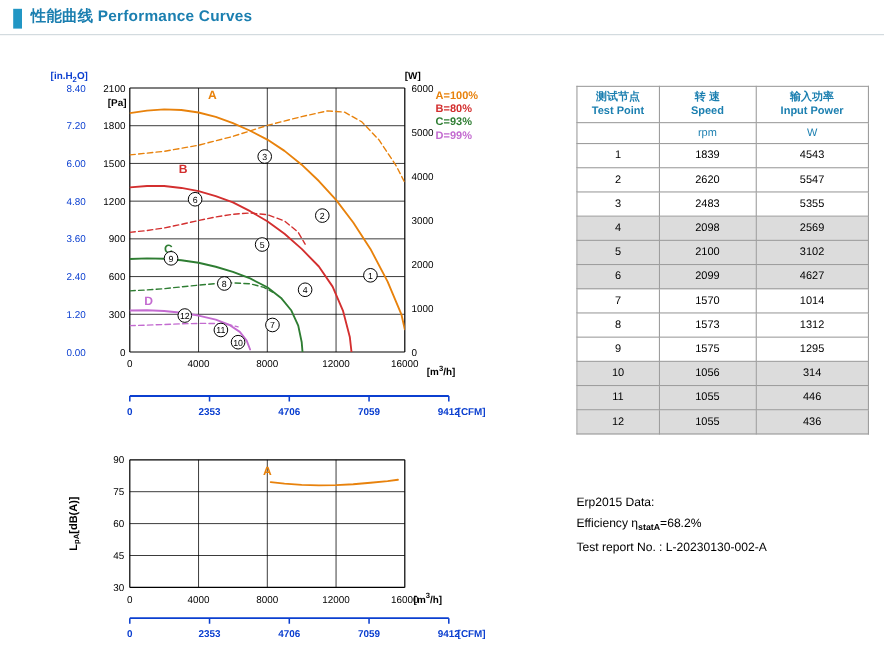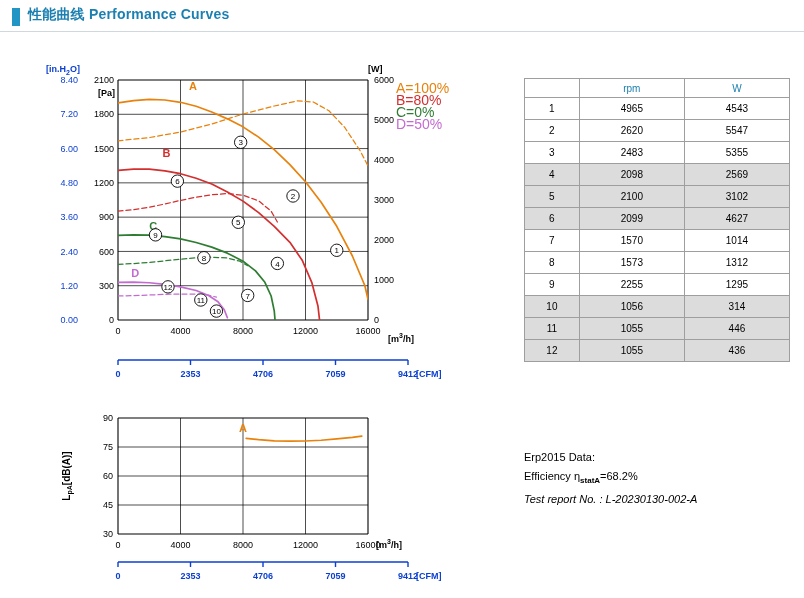--- a/index.html
+++ b/index.html
@@ -63,23 +63,23 @@
     white-space: nowrap;
   }
   .axis-label.black {
     color: #000000;
   }
 
   .legend-box {
     position: absolute;
     left: 396px; top: 26px;
     width: 56px;
-    font-size: 14px;
+    font-size: 10px;
     line-height: 12px;
-    font-weight: normal;
+    font-weight: bold;
   }
   .legend-box div { white-space: nowrap; }
   .lg-a { color: #E8820C; }
   .lg-b { color: #D32F2F; }
   .lg-c { color: #2E7D32; }
   .lg-d { color: #C36BD0; }
 
   
   .cfm-axis {
     position: absolute;
@@ -136,21 +136,21 @@
 
   
   .notes {
     position: absolute;
     left: 524px; top: 448px;
     width: 276px;
     font-size: 11px;
     color: #000000;
     line-height: 19px;
   }
-  .notes .ital { font-style: italic; }
+  .notes .ital { }
   .sub { font-size: 8px; vertical-align: sub; font-weight: bold; }
 </style>
 </head>
 <body>
 
 <div class="page">
 
   <div class="header">
     <div class="header-accent"></div>
     <div class="header-title">性能曲线  Performance Curves</div>
@@ -160,22 +160,22 @@
   <div class="chart-block">
 
     <div class="axis-label" style="left:46px; top:8px;">[in.H<sub style="font-size:7px">2</sub>O]</div>
     <div class="axis-label black" style="left:98px; top:8px;margin-top:24px;">[Pa]</div>
     <div class="axis-label black" style="left:368px; top:8px;">[W]</div>
     <div class="axis-label black" style="left:388px; top:276px;">[m<sup style="font-size:7px">3</sup>/h]</div>
 
     <div class="legend-box">
       <div class="lg-a">A=100%</div>
       <div class="lg-b">B=80%</div>
-      <div class="lg-c">C=0%</div>
-      <div class="lg-d">D=50%</div>
+      <div class="lg-c">C=93%</div>
+      <div class="lg-d">D=99%</div>
     </div>
 
     <svg id="perf-svg" width="500" height="300" style="position:absolute; left:0; top:0;">
         <line x1="118" y1="24" x2="118" y2="264" stroke="#000" stroke-width="1.1"></line>
         <line x1="180.5" y1="24" x2="180.5" y2="264" stroke="#000" stroke-width="0.7"></line>
         <line x1="243" y1="24" x2="243" y2="264" stroke="#000" stroke-width="0.7"></line>
         <line x1="305.5" y1="24" x2="305.5" y2="264" stroke="#000" stroke-width="0.7"></line>
         <line x1="368" y1="24" x2="368" y2="264" stroke="#000" stroke-width="1.1"></line>
         <line x1="118" y1="264" x2="368" y2="264" stroke="#000" stroke-width="1.1"></line>
         <line x1="118" y1="229.71428571428572" x2="368" y2="229.71428571428572" stroke="#000" stroke-width="0.7"></line>
@@ -321,29 +321,43 @@
         <line x1="408" y1="8" x2="408" y2="13" stroke="#0b3fd0" stroke-width="1.4"></line>
         <text x="408" y="25" font-size="9" fill="#0b3fd0" font-weight="bold" text-anchor="middle" font-family="&quot;Liberation Sans&quot;, sans-serif">9412</text>
         <text x="416" y="25" font-size="9" fill="#0b3fd0" font-weight="bold" text-anchor="start" font-family="&quot;Liberation Sans&quot;, sans-serif">[CFM]</text>
       </svg>
   </div>
 
   <div class="table-wrap">
     <table class="pt">
       <thead>
         <tr>
+          <th style="width:74px;">
+            <span>测试节点</span><br>
+            <span>Test Point</span>
+          </th>
+          <th style="width:88px;">
+            <span>转 速</span><br>
+            <span>Speed</span>
+          </th>
+          <th style="width:104px;">
+            <span>输入功率</span><br>
+            <span>Input Power</span>
+          </th>
+        </tr>
+        <tr>
           <th class="unit"></th>
           <th class="unit">rpm</th>
           <th class="unit">W</th>
         </tr>
       </thead>
       <tbody id="table-body">
           <tr>
             <td>1</td>
-            <td>4965</td>
+            <td>1839</td>
             <td>4543</td>
           </tr>
           <tr>
             <td>2</td>
             <td>2620</td>
             <td>5547</td>
           </tr>
           <tr>
             <td>3</td>
             <td>2483</td>
@@ -369,21 +383,21 @@
             <td>1570</td>
             <td>1014</td>
           </tr>
           <tr>
             <td>8</td>
             <td>1573</td>
             <td>1312</td>
           </tr>
           <tr>
             <td>9</td>
-            <td>2255</td>
+            <td>1575</td>
             <td>1295</td>
           </tr>
           <tr class="shaded">
             <td>10</td>
             <td>1056</td>
             <td>314</td>
           </tr>
           <tr class="shaded">
             <td>11</td>
             <td>1055</td>

